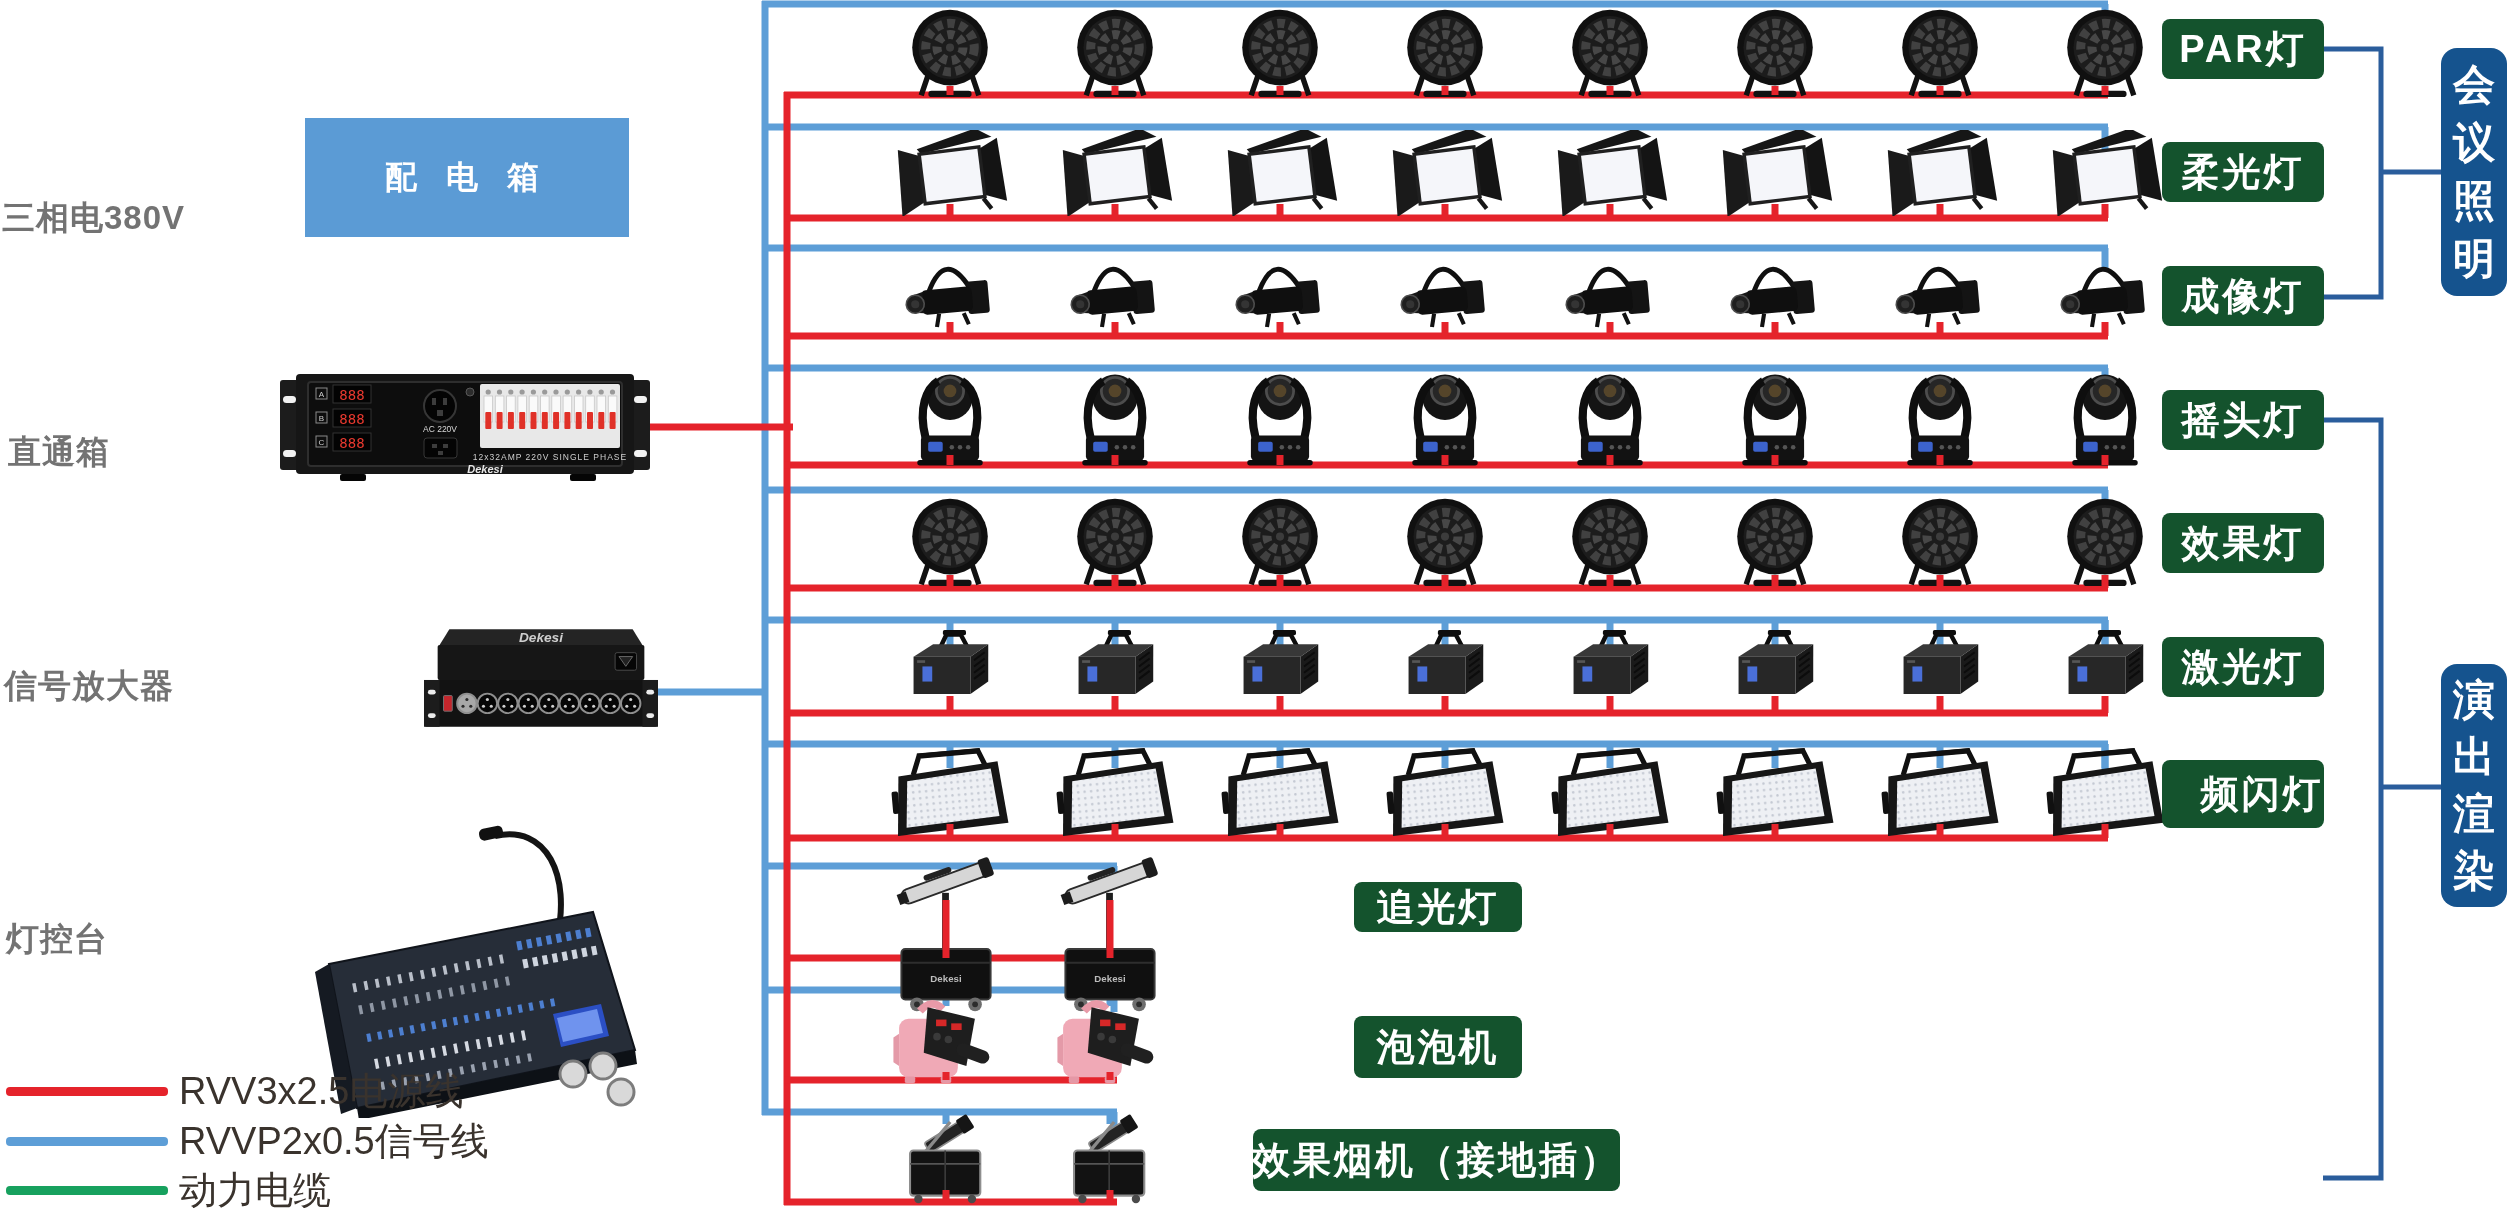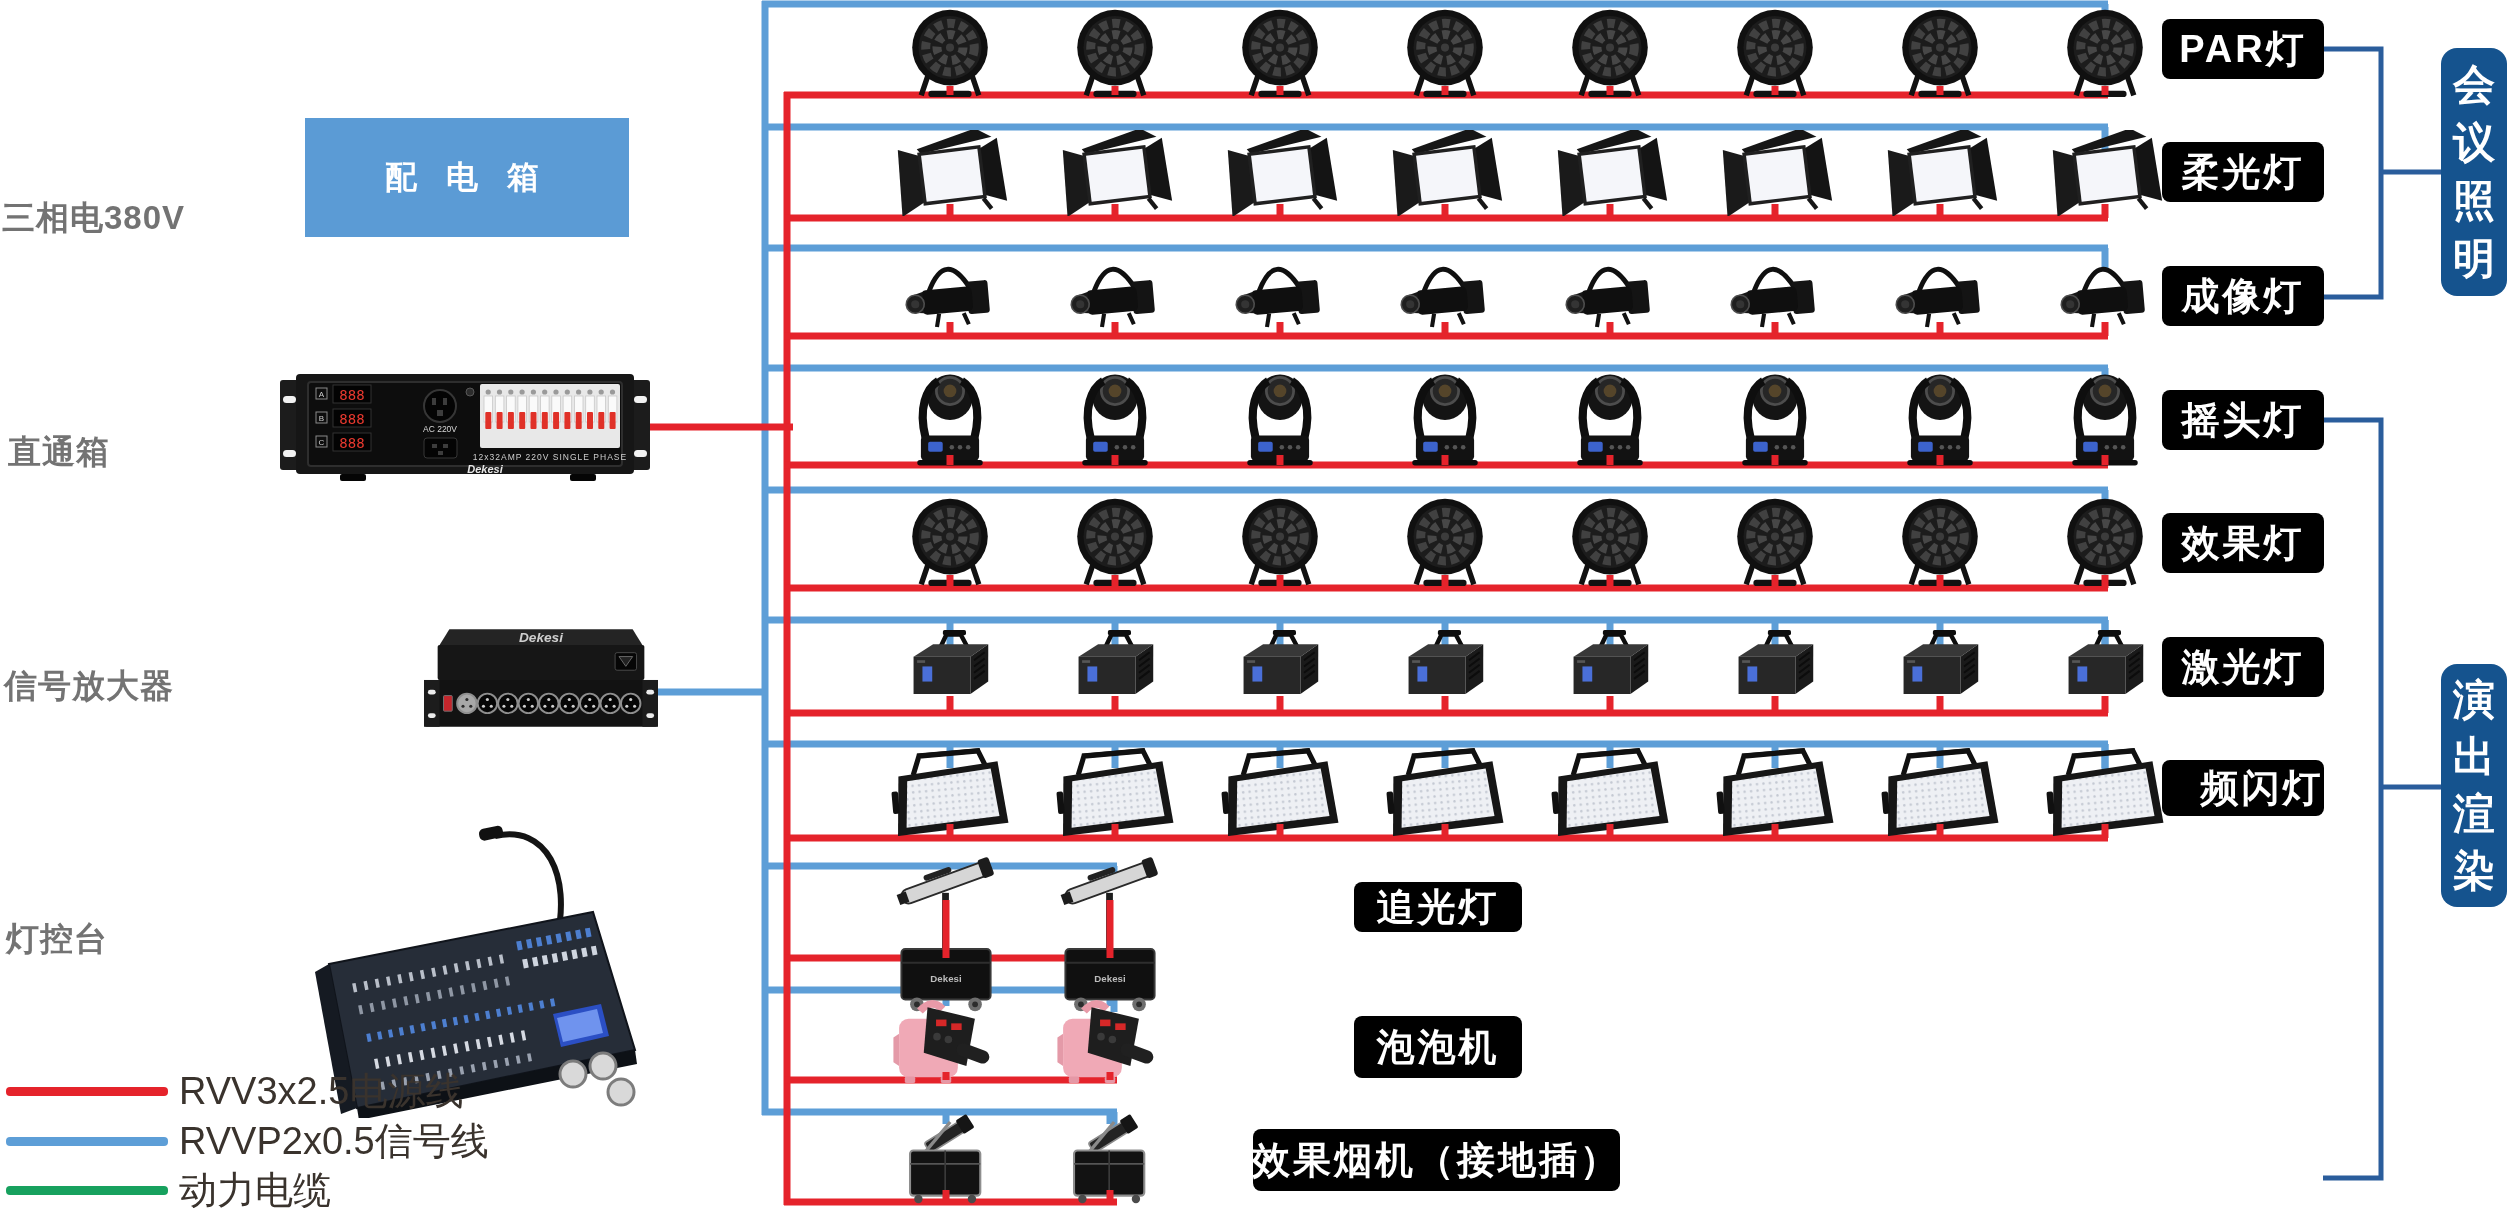--- a/index.html
+++ b/index.html
@@ -4,21 +4,21 @@
 <style>
   *{box-sizing:border-box}
   html,body{margin:0;padding:0;background:#fff}
   body{font-family:"Liberation Sans","DejaVu Sans",sans-serif}
   #canvas{position:relative;width:2508px;height:1208px;background:#ffffff;overflow:hidden}
   #wires{position:absolute;left:0;top:0;width:2508px;height:1208px}
   #labels{position:absolute;left:0;top:0;width:2508px;height:1208px;pointer-events:none}
   .side-label{position:absolute;color:#737373;font-weight:700;font-size:33px;letter-spacing:1px;white-space:nowrap}
   .dist-box{position:absolute;background:#5b9bd5;color:#fff;font-size:32px;font-weight:700;
             display:flex;align-items:center;justify-content:center;letter-spacing:10px}
-  .row-label{position:absolute;background:#000000;color:#fff;font-size:38px;font-weight:600;
+  .row-label{position:absolute;background:#14532d;color:#fff;font-size:38px;font-weight:600;
              display:flex;align-items:center;justify-content:center;border-radius:8px;letter-spacing:3px;white-space:nowrap}
   .group-box{position:absolute;background:#15538e;color:#fff;border-radius:16px;
              display:flex;flex-direction:column;align-items:center;justify-content:space-evenly;
              font-size:42px;font-weight:700;line-height:1}
   .legend-item{position:absolute;display:flex;align-items:center;height:48px}
   .legend-line{display:inline-block;width:162px;height:9px;border-radius:4px}
   .legend-text{margin-left:11px;font-size:38px;color:#3a332d;font-weight:500;white-space:nowrap}
 </style>
 </head>
 <body>
@@ -478,21 +478,21 @@
     <div class="dist-box" style="left:305px;top:118px;width:324px;height:119px">配 电 箱</div>
     <div class="side-label" style="left:8px;top:430px">直通箱</div>
     <div class="side-label" style="left:4px;top:664px">信号放大器</div>
     <div class="side-label" style="left:6px;top:917px">灯控台</div>
   <div class="row-label" style="left: 2162px; top: 19px; width: 162px; height: 60px;">PAR灯</div>
       <div class="row-label" style="left: 2162px; top: 142px; width: 162px; height: 60px;">柔光灯</div>
       <div class="row-label" style="left: 2162px; top: 266px; width: 162px; height: 60px;">成像灯</div>
       <div class="row-label" style="left: 2162px; top: 390px; width: 162px; height: 60px;">摇头灯</div>
       <div class="row-label" style="left: 2162px; top: 513px; width: 162px; height: 60px;">效果灯</div>
       <div class="row-label" style="left: 2162px; top: 637px; width: 162px; height: 60px;">激光灯</div>
-      <div class="row-label" style="left: 2162px; top: 760px; width: 162px; height: 56px; padding-left: 38px;">频闪灯</div>
+      <div class="row-label" style="left: 2162px; top: 760px; width: 162px; height: 68px; padding-left: 38px;">频闪灯</div>
       <div class="row-label" style="left: 1354px; top: 882px; width: 168px; height: 50px;">追光灯</div>
       <div class="row-label" style="left: 1354px; top: 1004px; width: 168px; height: 62px; margin-top: 12px;">泡泡机</div>
       <div class="row-label" style="left: 1253px; top: 1129px; width: 367px; height: 62px;">效果烟机（接地插）</div>
       <div class="group-box" style="left: 2441px; top: 48px; width: 66px; height: 248px;">
         <div>会</div>
         <div>议</div>
         <div>照</div>
         <div>明</div>
       </div>
       <div class="group-box" style="left: 2441px; top: 664px; width: 66px; height: 243px;">

